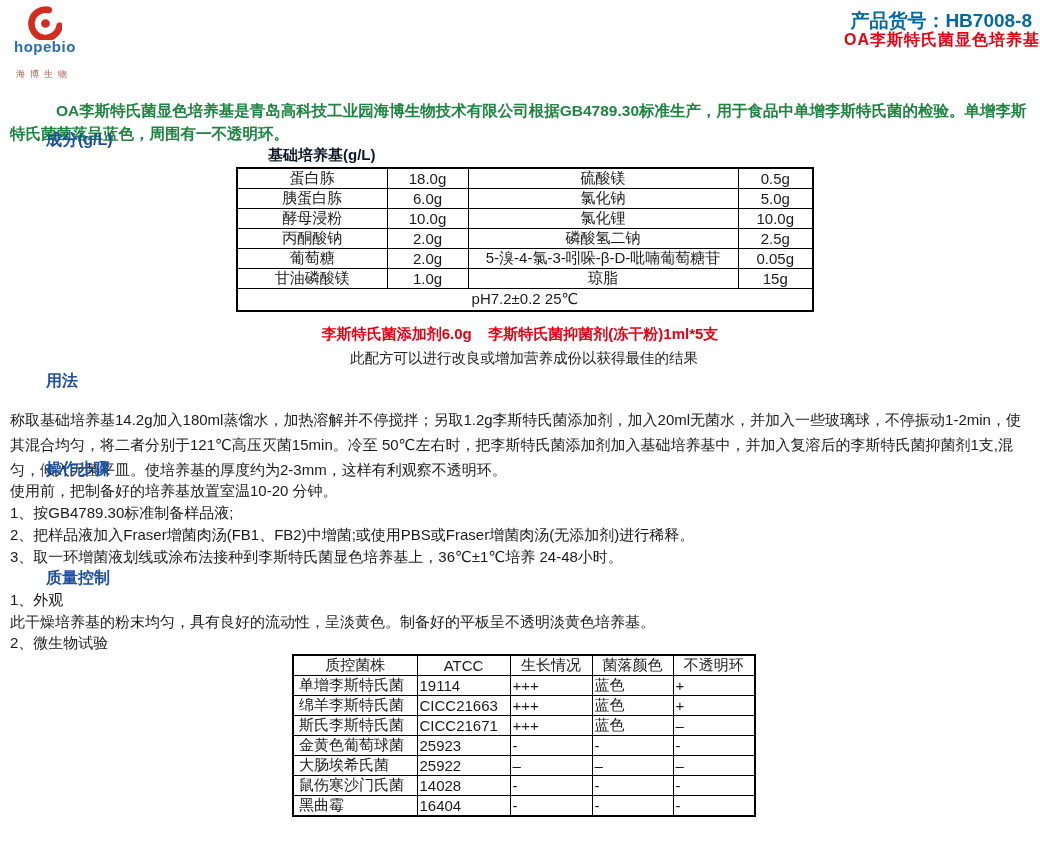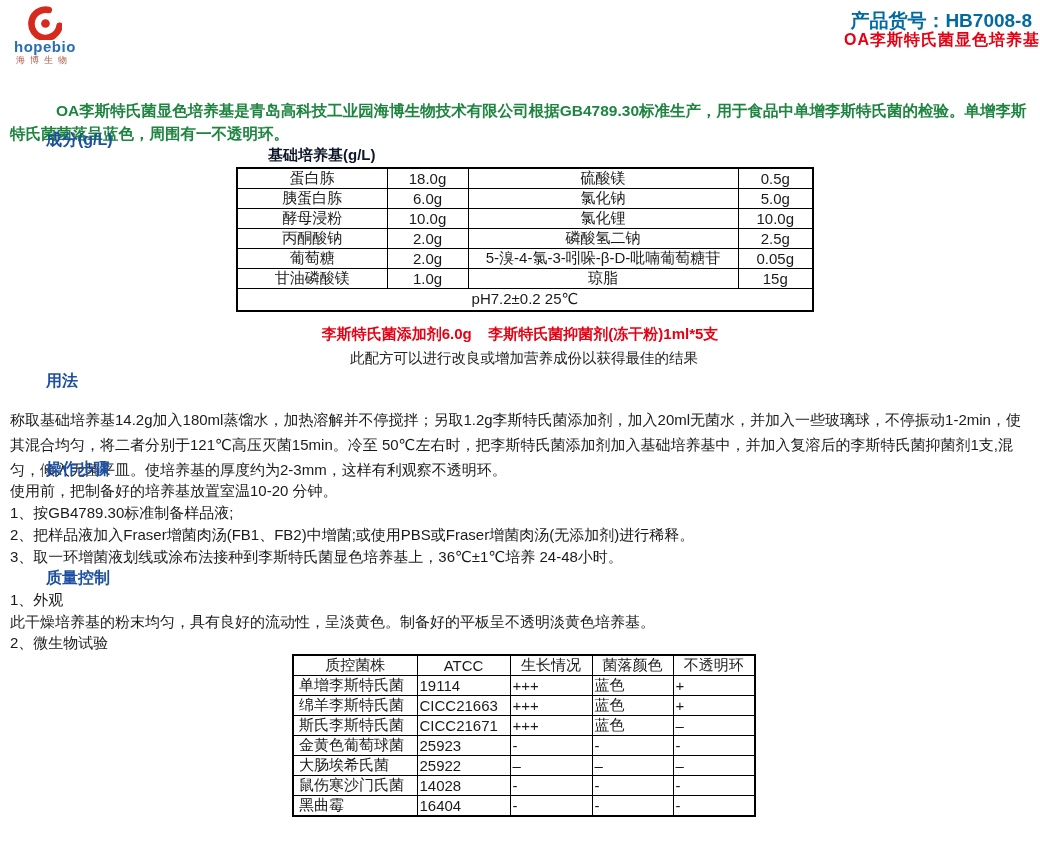--- a/index.html
+++ b/index.html
@@ -4,21 +4,21 @@
 <style>
   * { margin:0; padding:0; box-sizing:border-box; }
   html,body { background:#ffffff; }
   body { font-family:"Liberation Sans","DejaVu Sans",sans-serif; color:#1a1a1a; }
   .page { position:relative; width:1040px; height:858px; background:#fff; overflow:hidden; }
 
   
   .logo { position:absolute; left:14px; top:6px; width:110px; }
   .logo-icon { display:block; margin-left:14px; }
   .brand { display:block; color:#2a6db5; font-weight:bold; font-size:15px; letter-spacing:0.5px; line-height:14px; }
-  .brand-cn { display:block; color:#b05a4a; font-size:9px; letter-spacing:5px; margin-top:0; margin-left:2px; }
+  .brand-cn { display:block; color:#b05a4a; font-size:9px; letter-spacing:5px; margin-top:14px; margin-left:2px; }
 
   .page-title { position:absolute; left:0; right:0; top:30px; text-align:right;
     color:#e60014; font-size:16px; font-weight:bold; letter-spacing:1px; }
 
   .product-code { position:absolute; right:8px; top:8px; color:#0369a1;
     font-size:19px; font-weight:bold; }
 
   .intro { position:absolute; left:10px; right:8px; top:80px; color:#1e8540;
     font-size:15.5px; font-weight:bold; line-height:23px; text-indent:46px;margin-top:19px; }
 

